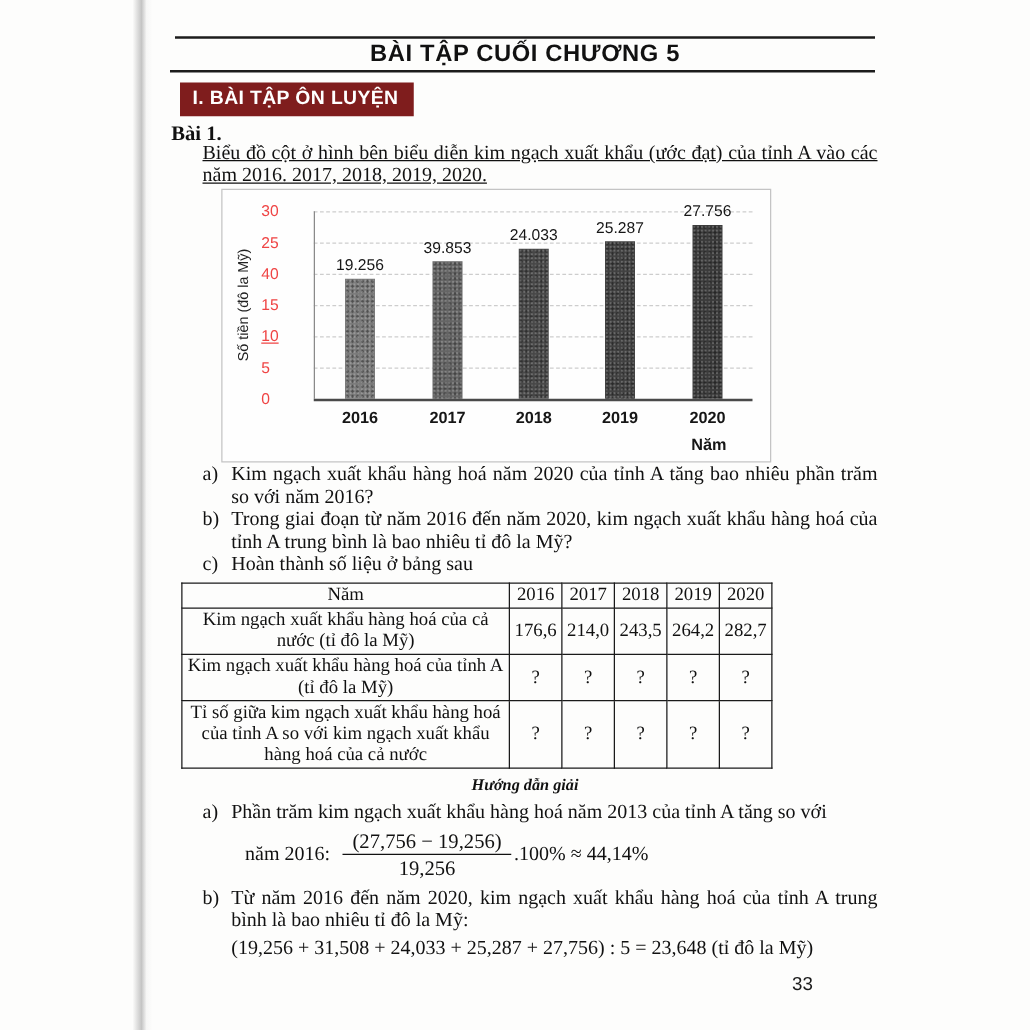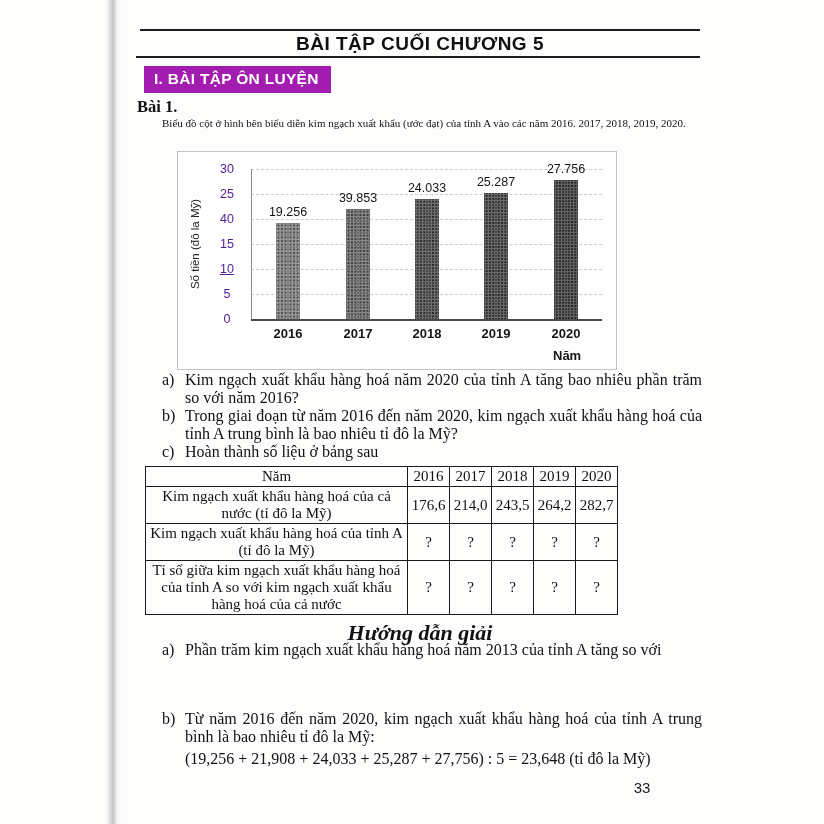--- a/index.html
+++ b/index.html
@@ -3,35 +3,35 @@
 <meta charset="utf-8">
 <style>
   html,body{margin:0;padding:0;background:#ffffff;}
   .page{position:relative;width:824px;height:824px;background:#fdfdfc;overflow:hidden;
         font-family:"Liberation Serif","DejaVu Serif",serif;color:#111;}
   .page-edge{position:absolute;left:106px;top:0;width:16px;height:824px;
         background:linear-gradient(90deg,rgba(255,255,255,0) 0%,rgba(150,150,150,.55) 45%,rgba(230,230,230,.3) 70%,rgba(255,255,255,0) 100%);}
   .rule{position:absolute;height:2px;background:#1c1c1c;}
   .chapter-title{position:absolute;left:140px;top:33px;width:560px;text-align:center;
         font-family:"Liberation Sans","DejaVu Sans",sans-serif;font-weight:bold;font-size:19px;letter-spacing:.5px;}
-  .section-banner{position:absolute;left:144px;top:66px;background:#a21caf;color:#fff;
+  .section-banner{position:absolute;left:144px;top:66px;background:#7f1d1d;color:#fff;
         font-family:"Liberation Sans","DejaVu Sans",sans-serif;font-weight:bold;font-size:15.5px;
         padding:4px 12px 5px 10px;letter-spacing:.3px;}
   .exercise-label{position:absolute;left:137px;top:97px;font-weight:bold;font-size:16.5px;}
-  .intro{position:absolute;left:162px;top:114px;width:540px;font-size:11px;line-height:18px;text-align:justify;}
+  .intro{position:absolute;left:162px;top:114px;width:540px;font-size:16px;line-height:18px;text-align:justify;text-decoration:underline;}
 
   
   .figure{position:absolute;left:177px;top:151px;width:438px;height:217px;border:1px solid #c4c4c4;background:#fefefe;}
   .ylabel{position:absolute;left:-57px;top:85px;width:150px;height:14px;transform:rotate(-90deg);
         font-family:"Liberation Sans","DejaVu Sans",sans-serif;font-size:11.5px;color:#222;text-align:center;}
   .gridline{position:absolute;border-top:1px dashed #cdcdcd;height:0;}
   .yaxis{position:absolute;width:1px;background:#8a8a8a;}
   .xaxis{position:absolute;height:2px;background:#4a4a4a;}
-  .ytick{position:absolute;width:36px;text-align:center;font-family:"Liberation Sans","DejaVu Sans",sans-serif;
-        font-size:12.5px;color:#4c1d95;}
+  .ytick{position:absolute;width:36px;text-align:left;font-family:"Liberation Sans","DejaVu Sans",sans-serif;
+        font-size:12.5px;color:#ef4444;}
   .bar{position:absolute;width:24px;
         background-image:radial-gradient(rgba(255,255,255,.22) 1px,transparent 1.2px),
                          radial-gradient(rgba(0,0,0,.35) 1px,transparent 1.2px);
         background-size:3px 3px,4px 4px;}
   .bar-value{position:absolute;width:64px;text-align:center;font-family:"Liberation Sans","DejaVu Sans",sans-serif;
         font-size:12.5px;color:#161616;}
   .xtick{position:absolute;width:64px;text-align:center;font-family:"Liberation Sans","DejaVu Sans",sans-serif;
         font-size:13px;font-weight:600;color:#161616;}
   .xlabel{position:absolute;font-family:"Liberation Sans","DejaVu Sans",sans-serif;font-size:13px;font-weight:700;color:#161616;}
 
@@ -43,21 +43,21 @@
   
   .data-table{position:absolute;left:145px;top:466px;border-collapse:collapse;table-layout:fixed;
         font-size:15px;line-height:17px;}
   .data-table td,.data-table th{border:1.6px solid #1a1a1a;text-align:center;vertical-align:middle;
         padding:1px 3px;font-weight:normal;}
   .data-table .label-col{width:262px;}
   .data-table .year-col{width:42px;}
 
   
   .solution-heading{position:absolute;left:140px;top:620px;width:560px;text-align:center;
-        font-weight:bold;font-style:italic;font-size:22px;}
+        font-weight:bold;font-style:italic;font-size:13px;}
   .sol-a{position:absolute;left:162px;top:641px;width:540px;font-size:16px;line-height:18px;}
   .sol-line{position:relative;padding-left:23px;text-align:justify;}
   .sol-marker{position:absolute;left:0;top:0;}
   .frac-row{display:flex;align-items:center;margin:4px 0 0 34px;font-size:16px;}
   .frac{display:inline-flex;flex-direction:column;align-items:center;margin:0 2px 0 10px;
         font-size:16.5px;line-height:19px;}
   .frac .num{border-bottom:1.6px solid #111;padding:0 8px 1px;}
   .frac .den{padding-top:1px;}
   .sol-b{position:absolute;left:162px;top:710px;width:540px;font-size:16px;line-height:18px;}
   .sol-b .formula{margin-left:23px;margin-top:4px;}
@@ -166,24 +166,32 @@
       </tbody>
   </table>
 
   <div class="solution-heading">Hướng dẫn giải</div>
 
   <div class="sol-a">
     <div class="sol-line">
       <span class="sol-marker">a)</span>
       <span>Phần trăm kim ngạch xuất khẩu hàng hoá năm 2013 của tỉnh A tăng so với</span>
     </div>
+    <div class="frac-row">
+      <span>năm 2016:</span>
+      <span class="frac">
+        <span class="num">(27,756 − 19,256)</span>
+        <span class="den">19,256</span>
+      </span>
+      <span>.100% ≈ 44,14%</span>
+    </div>
   </div>
 
   <div class="sol-b">
     <div class="sol-line">
       <span class="sol-marker">b)</span>
       <span>Từ năm 2016 đến năm 2020, kim ngạch xuất khẩu hàng hoá của tỉnh A trung bình là bao nhiêu tỉ đô la Mỹ:</span>
     </div>
-    <div class="formula">(19,256 + 21,908 + 24,033 + 25,287 + 27,756) : 5 = 23,648 (tỉ đô la Mỹ)</div>
+    <div class="formula">(19,256 + 31,508 + 24,033 + 25,287 + 27,756) : 5 = 23,648 (tỉ đô la Mỹ)</div>
   </div>
 
   <div class="page-number">33</div>
 </div>
 
 </body></html>

